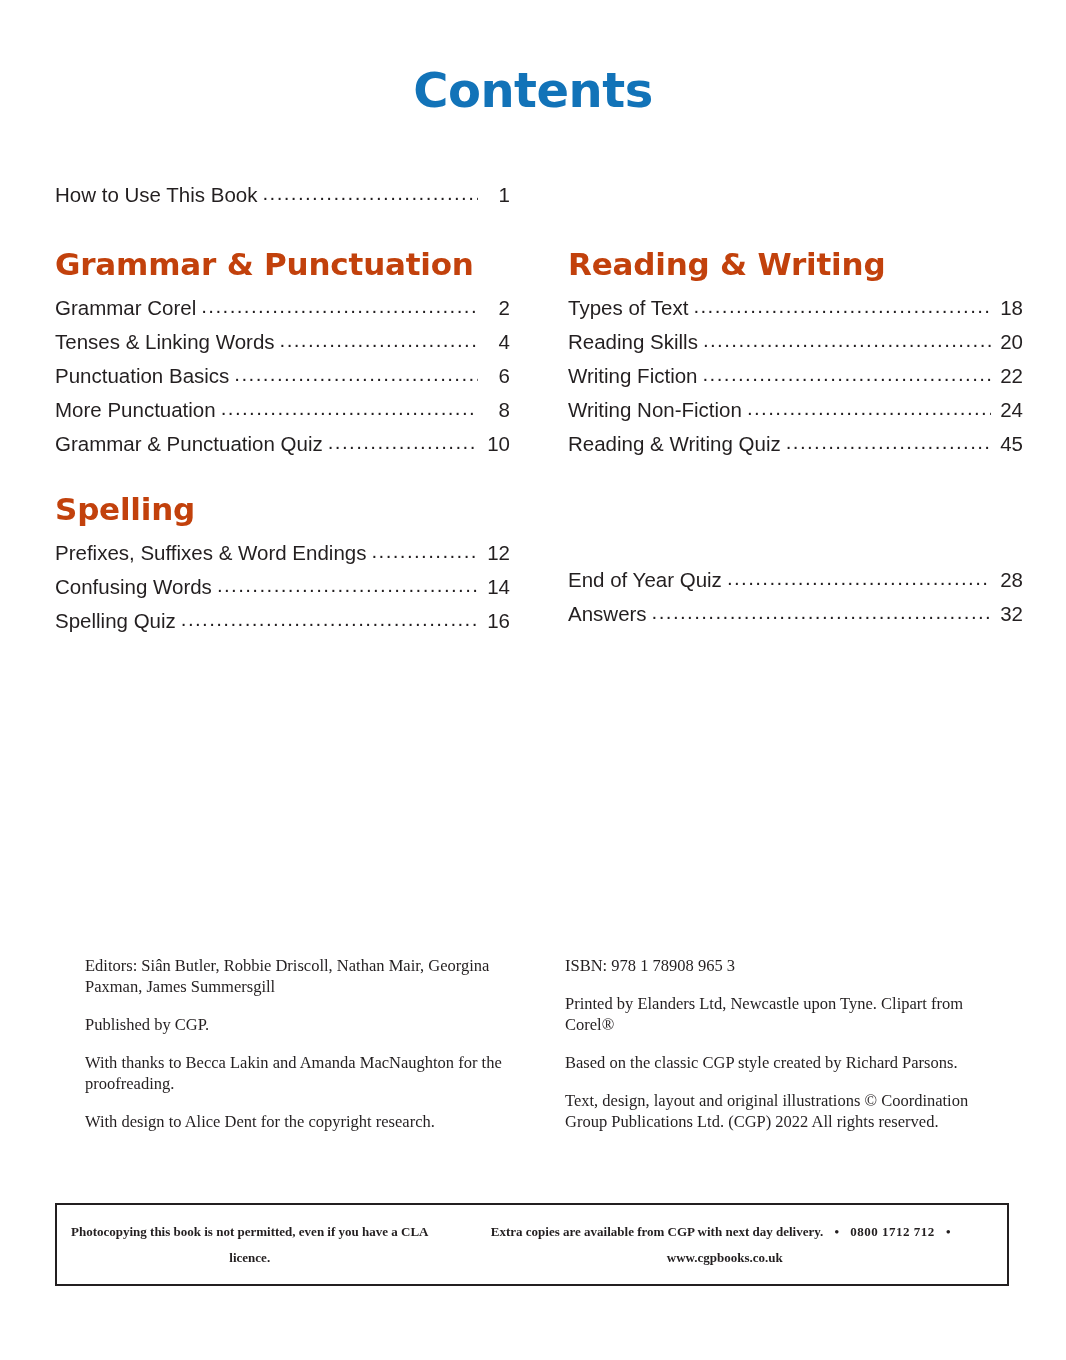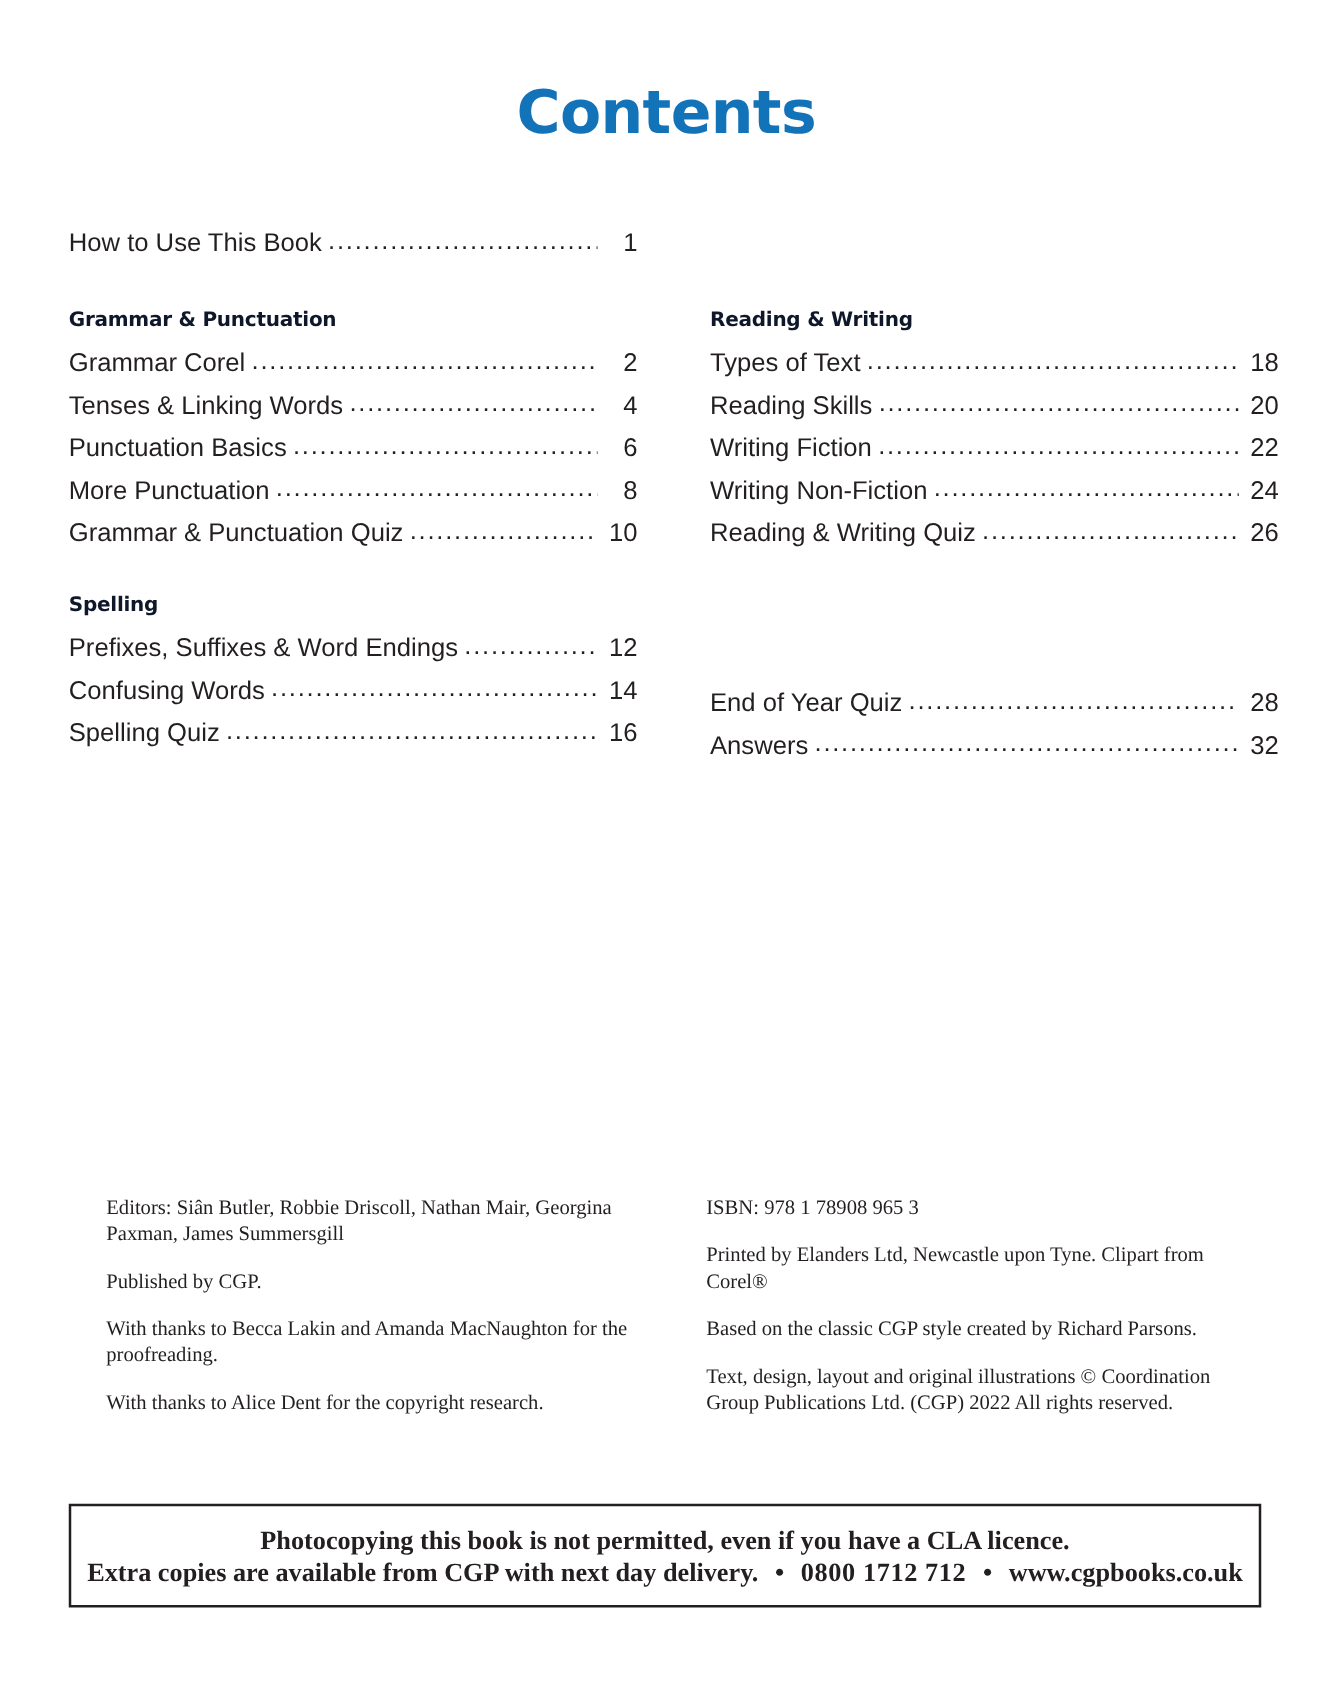--- a/index.html
+++ b/index.html
@@ -49,22 +49,22 @@
     display: flex;
     gap: 58px;
     align-items: flex-start;
   }
   .col {
     width: 455px;
   }
   .section-head {
     font-family: "DejaVu Sans", sans-serif;
     font-weight: bold;
-    font-size: 16px;
-    color: #0f172a;
+    font-size: 31px;
+    color: #c2410c;
     margin-bottom: 9px;
     letter-spacing: -0.2px;
   }
   .section-block {
     margin-bottom: 30px;
   }
   .section-block.tight { margin-bottom: 0; }
 
   
   .entry {
@@ -119,26 +119,26 @@
   
   .notice {
     position: absolute;
     left: 55px;
     top: 1203px;
     width: 954px;
     height: 83px;
     border: 2px solid #231f20;
     box-sizing: border-box;
     display: flex;
-    flex-direction: column;
+    flex-direction: row;
     justify-content: center;
     align-items: center;
     font-family: "Liberation Serif", serif;
     font-weight: bold;
-    font-size: 21px;
+    font-size: 13px;
     line-height: 26px;
     color: #231f20;
     text-align: center;
   }
   .notice .line2 .sep { padding: 0 8px; }
   .notice .phone { letter-spacing: 0.5px; }
 </style>
 </head>
 <body>
 
@@ -233,21 +233,21 @@
             <span class="pg">22</span>
           </div>
           <div class="entry">
             <span class="etitle">Writing Non-Fiction</span>
             <span class="leader">.....................................................................</span>
             <span class="pg">24</span>
           </div>
           <div class="entry">
             <span class="etitle">Reading &amp; Writing Quiz</span>
             <span class="leader">.....................................................................</span>
-            <span class="pg">26</span>
+            <span class="pg">45</span>
           </div>
         </div>
 
         <div class="spacer-block"></div>
 
         <div class="section-block tight">
           <div class="entry">
             <span class="etitle">End of Year Quiz</span>
             <span class="leader">.....................................................................</span>
             <span class="pg">28</span>
@@ -262,21 +262,21 @@
       </div>
 
     </div>
   </div>
 
   <div class="imprint">
     <div class="icol">
       <p>Editors: Siân Butler, Robbie Driscoll, Nathan Mair, Georgina Paxman, James Summersgill</p>
       <p>Published by CGP.</p>
       <p>With thanks to Becca Lakin and Amanda MacNaughton for the proofreading.</p>
-      <p>With thanks to Alice Dent for the copyright research.</p>
+      <p>With design to Alice Dent for the copyright research.</p>
     </div>
     <div class="icol">
       <p>ISBN:  978 1 78908 965 3</p>
       <p>Printed by Elanders Ltd, Newcastle upon Tyne. Clipart from Corel®</p>
       <p>Based on the classic CGP style created by Richard Parsons.</p>
       <p>Text, design, layout and original illustrations © Coordination Group Publications Ltd. (CGP) 2022 All rights reserved.</p>
     </div>
   </div>
 
   <div class="notice">

